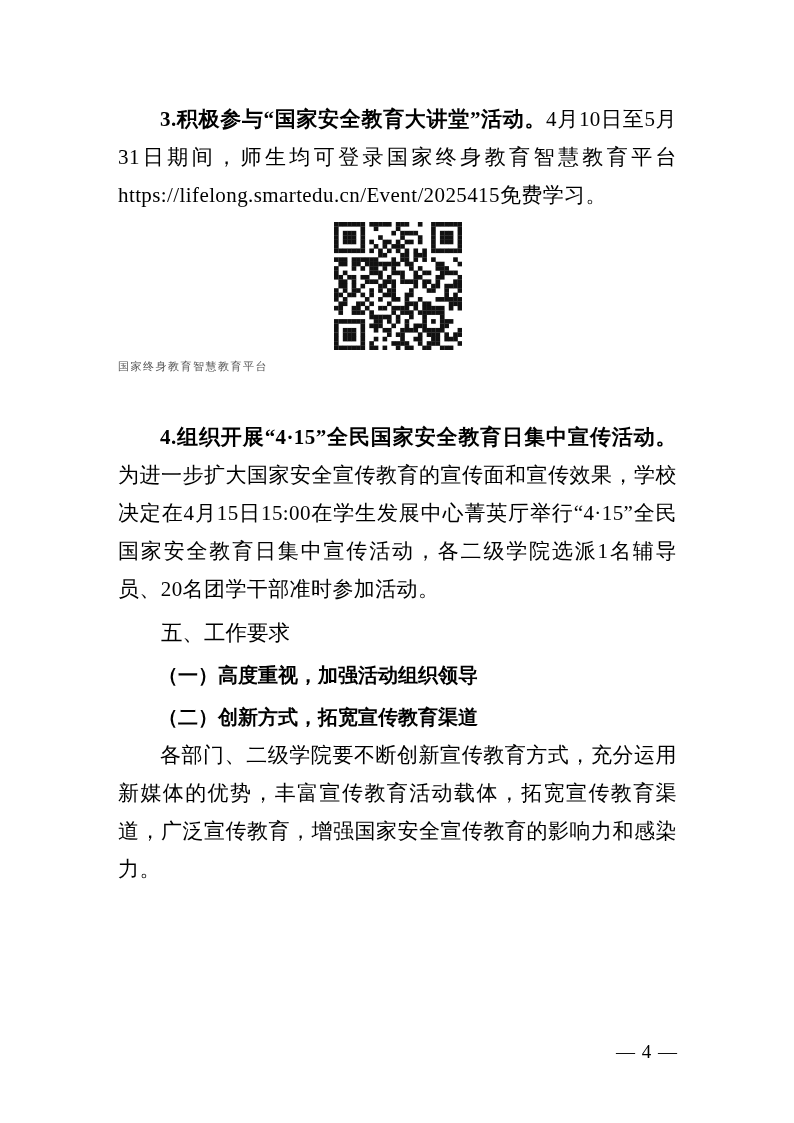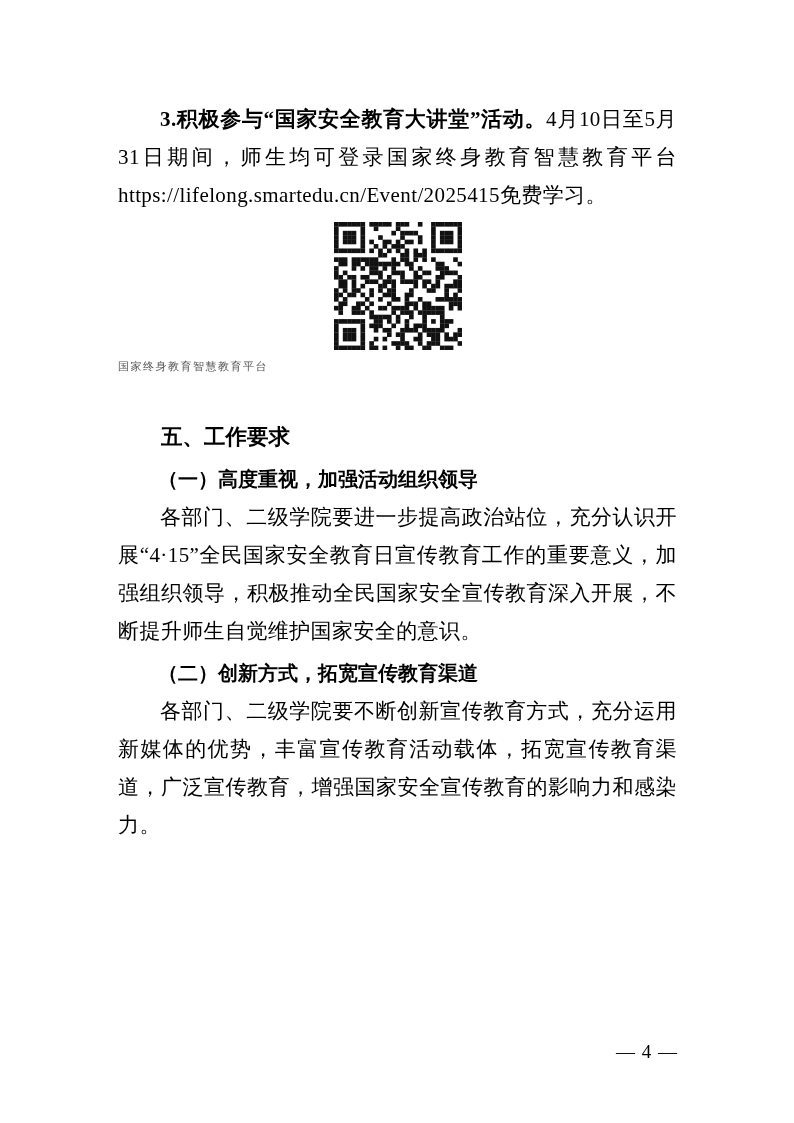--- a/index.html
+++ b/index.html
@@ -31,21 +31,21 @@
     letter-spacing: 0.4px;
   }
   .lead {
     font-weight: bold;
   }
   .sec-heading {
     margin: 6px 0 0 0;
     font-size: 21.5px;
     line-height: 38px;
     text-indent: 2em;
-    font-weight: 700;
+    font-weight: 400;
     font-family: "Liberation Sans", "DejaVu Sans", sans-serif;
   }
   .sub-heading {
     margin: 4px 0 0 0;
     font-size: 20px;
     line-height: 38px;
     text-indent: 2em;
     font-weight: bold;
   }
   .qr-figure {
@@ -509,26 +509,26 @@
           <rect x="17" y="28" width="1.05" height="1.05"></rect>
           <rect x="20" y="28" width="1.05" height="1.05"></rect>
           <rect x="21" y="28" width="1.05" height="1.05"></rect>
           <rect x="24" y="28" width="1.05" height="1.05"></rect>
           <rect x="25" y="28" width="1.05" height="1.05"></rect>
           <rect x="26" y="28" width="1.05" height="1.05"></rect>
         </svg>
       <figcaption class="qr-caption">国家终身教育智慧教育平台</figcaption>
     </figure>
 
+    <p class="para"><span class="lead">4.组织开展“4·15”全民国家安全教育日集中宣传活动。</span><span>为进一步扩大国家安全宣传教育的宣传面和宣传效果，学校决定在4月15日15:00在学生发展中心菁英厅举行“4·15”全民国家安全教育日集中宣传活动，各二级学院选派1名辅导员、20名团学干部准时参加活动。</span></p>
 
     <h3 class="sec-heading">五、工作要求</h3>
 
     <h4 class="sub-heading">（一）高度重视，加强活动组织领导</h4>
 
-    <p class="para">各部门、二级学院要进一步提高政治站位，充分认识开展“4·15”全民国家安全教育日宣传教育工作的重要意义，加强组织领导，积极推动全民国家安全宣传教育深入开展，不断提升师生自觉维护国家安全的意识。</p>
 
     <h4 class="sub-heading">（二）创新方式，拓宽宣传教育渠道</h4>
 
     <p class="para">各部门、二级学院要不断创新宣传教育方式，充分运用新媒体的优势，丰富宣传教育活动载体，拓宽宣传教育渠道，广泛宣传教育，增强国家安全宣传教育的影响力和感染力。</p>
 
 
   </div>
 
   <div class="page-number">— 4 —</div>
 </div>

